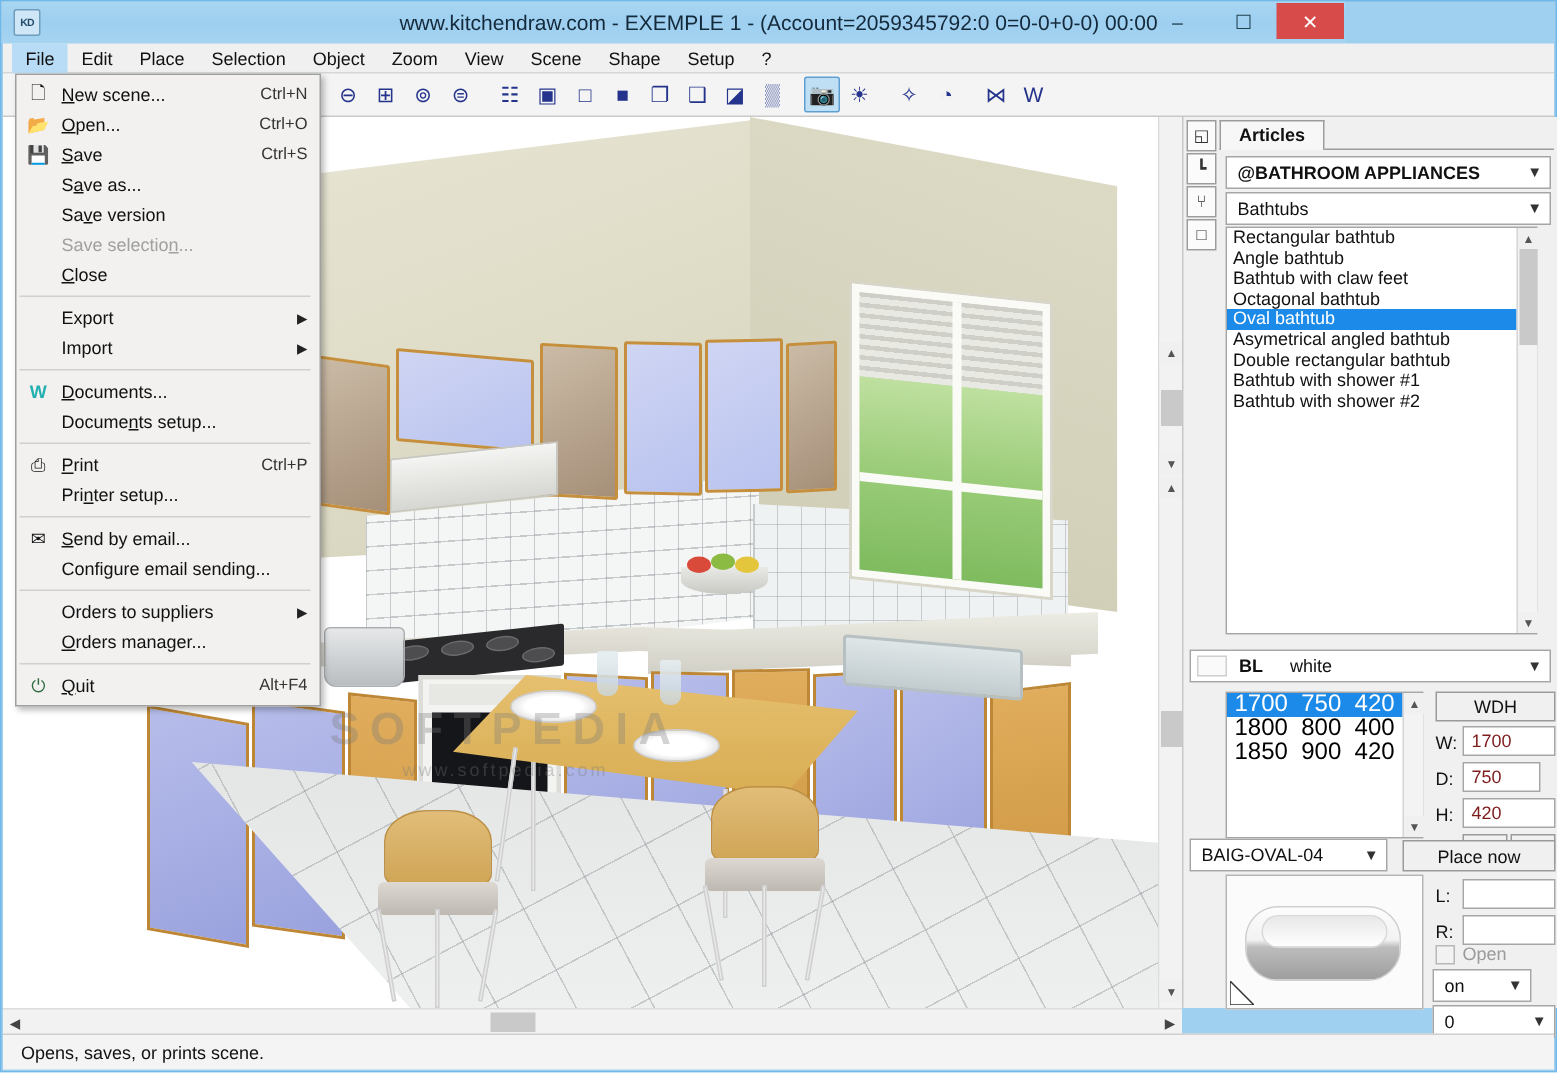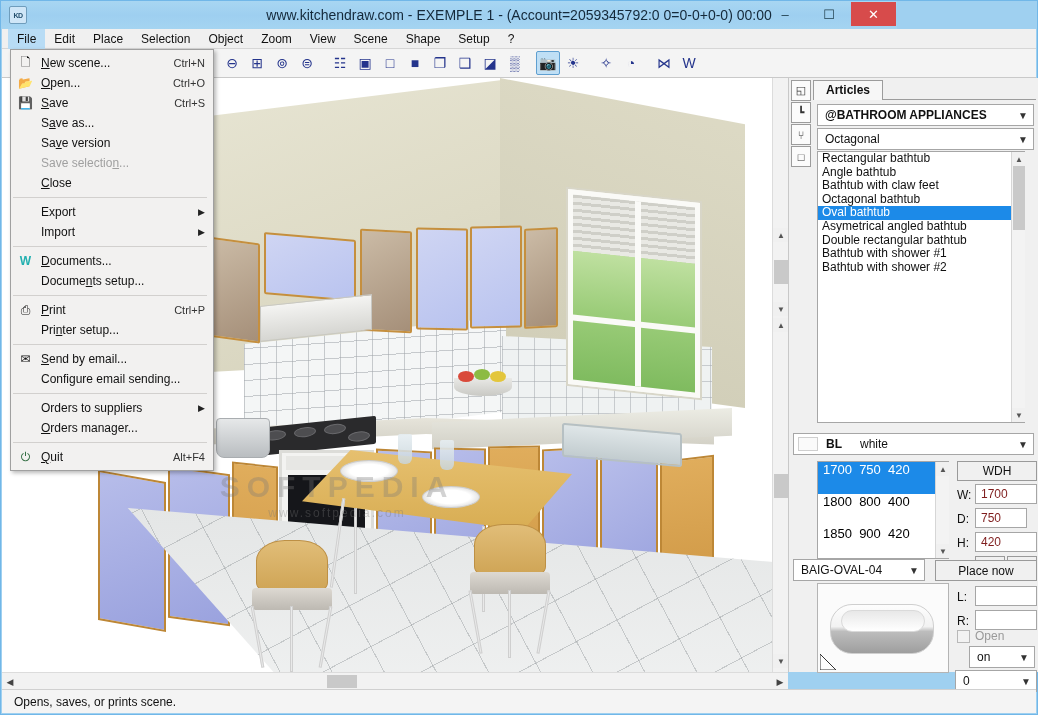--- a/index.html
+++ b/index.html
@@ -296,21 +296,21 @@
     position: absolute; left: 0; width: 14px; height: 14px;
     display: flex; align-items: center; justify-content: center; font-size: 8px; color: #555;
     background: #f0f0f0;
   }
   .vsb .thumb { position: absolute; left: 1px; width: 12px; background: #c9c9c9; }
 
   #dimlist {
     position: absolute; left: 28px; top: 383px; width: 132px; height: 98px;
     background: #fff; border: 1px solid #a6a6a6; overflow: hidden;
   }
-  .drow { height: 32px; line-height: 16px; padding-left: 5px; font-size: 13px; white-space: pre; }
+  .drow { height: 16px; line-height: 16px; padding-left: 5px; font-size: 16px; white-space: pre; }
   .drow.sel { background: #1c8ae8; color: #fff; }
 
   .fbtn {
     position: absolute; height: 20px; background: #f0f0f0; border: 1px solid #9a9a9a;
     display: flex; align-items: center; justify-content: center; font-size: 12px; color: #111;
   }
   .flabel { position: absolute; font-size: 12px; color: #111; }
   .ftext {
     position: absolute; height: 20px; background: #fff; border: 1px solid #a6a6a6;
     display: flex; align-items: center; padding-left: 5px; font-size: 12px; color: #7f1d1d;
@@ -605,21 +605,21 @@
     <div id="tabstrip">
       <div class="tab">Articles</div>
     </div>
 
     <div class="combo bold" style="left:28px;top:26px;right:4px;">
       <span class="cv">@BATHROOM APPLIANCES</span>
       <span class="carrow">▼</span>
     </div>
 
     <div class="combo" style="left:28px;top:50px;right:4px;">
-      <span class="cv">Octagonal</span>
+      <span class="cv">Bathtubs</span>
       <span class="carrow">▼</span>
     </div>
 
     <div id="listbox">
         <div class="lrow">Rectangular bathtub</div>
         <div class="lrow">Angle bathtub</div>
         <div class="lrow">Bathtub with claw feet</div>
         <div class="lrow">Octagonal bathtub</div>
         <div class="lrow sel">Oval bathtub</div>
         <div class="lrow">Asymetrical angled bathtub</div>
@@ -679,21 +679,21 @@
     </div>
 
     <div class="flabel" style="left:168px;top:512px;">L:</div>
     <div class="ftext" style="left:186px;top:508px;width:62px;"></div>
     <div class="flabel" style="left:168px;top:536px;">R:</div>
     <div class="ftext" style="left:186px;top:532px;width:62px;"></div>
 
     <div class="chkbox" style="left:168px;top:552px;"></div>
     <div class="flabel" style="left:186px;top:551px;color:#9a9a9a;">Open</div>
 
-    <div class="combo" style="left:180px;top:568px;width:66px;">
+    <div class="combo" style="left:166px;top:568px;width:66px;">
       <span class="cv">on</span>
       <span class="carrow">▼</span>
     </div>
     <div class="combo" style="left:166px;top:592px;width:82px;">
       <span class="cv">0</span>
       <span class="carrow">▼</span>
     </div>
   </div>
 
   <div id="hscroll">

